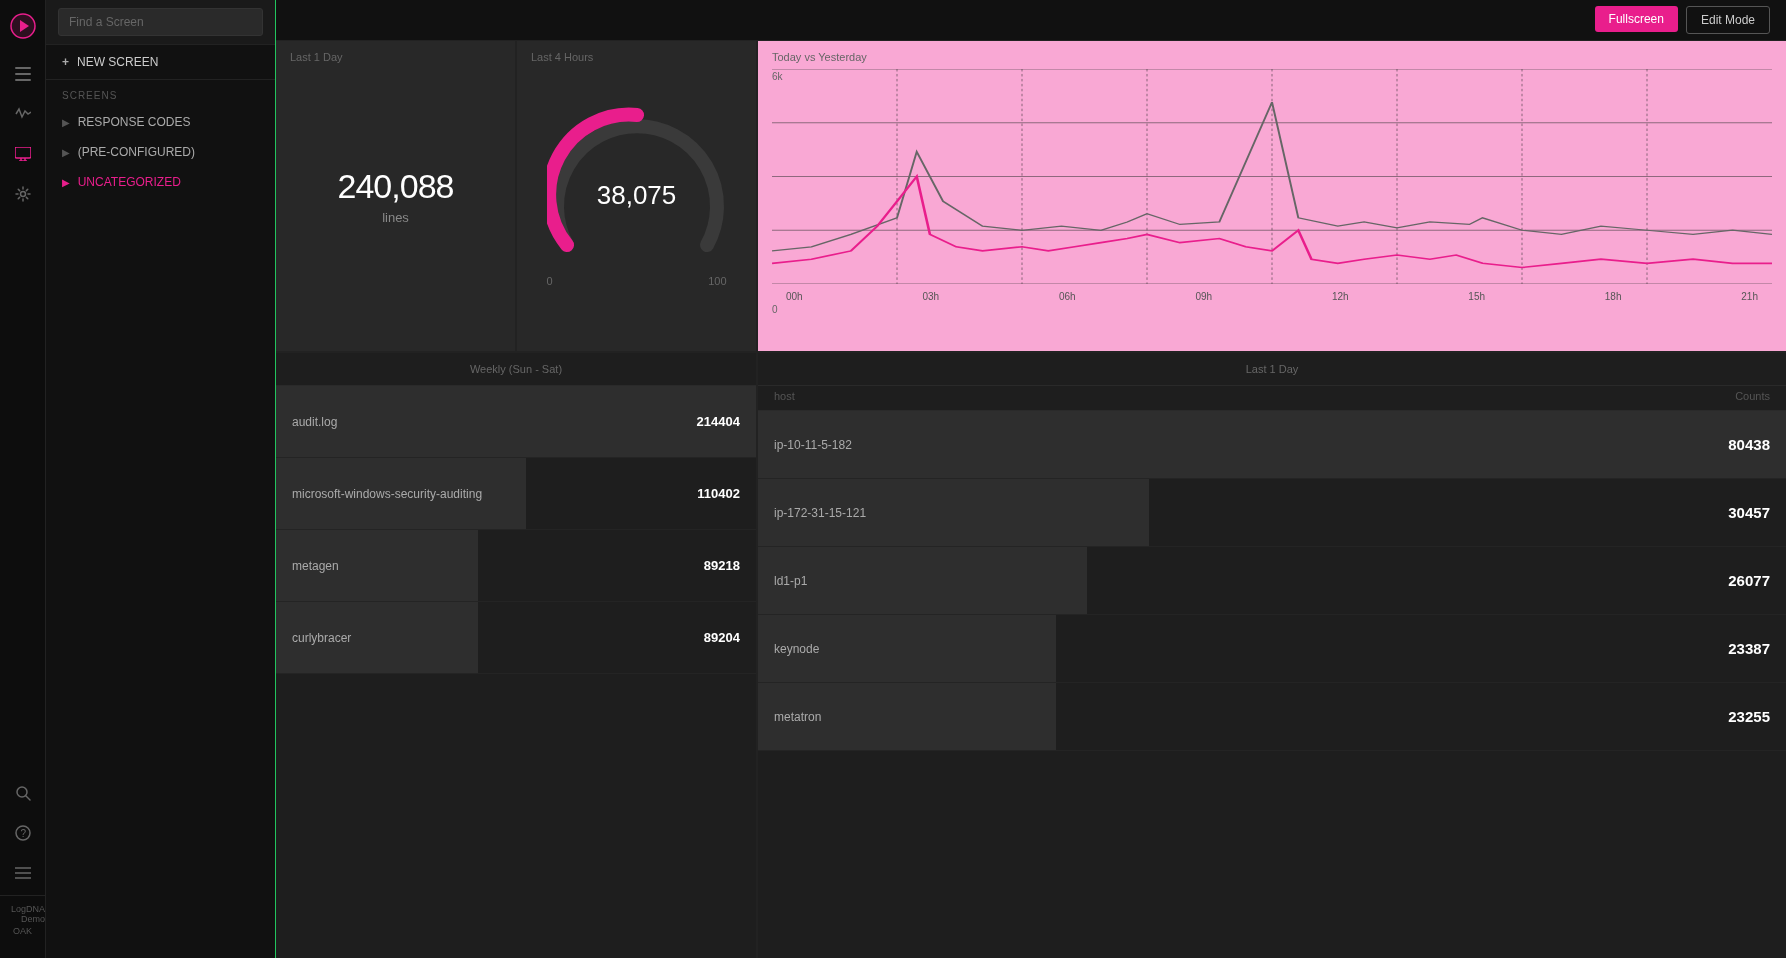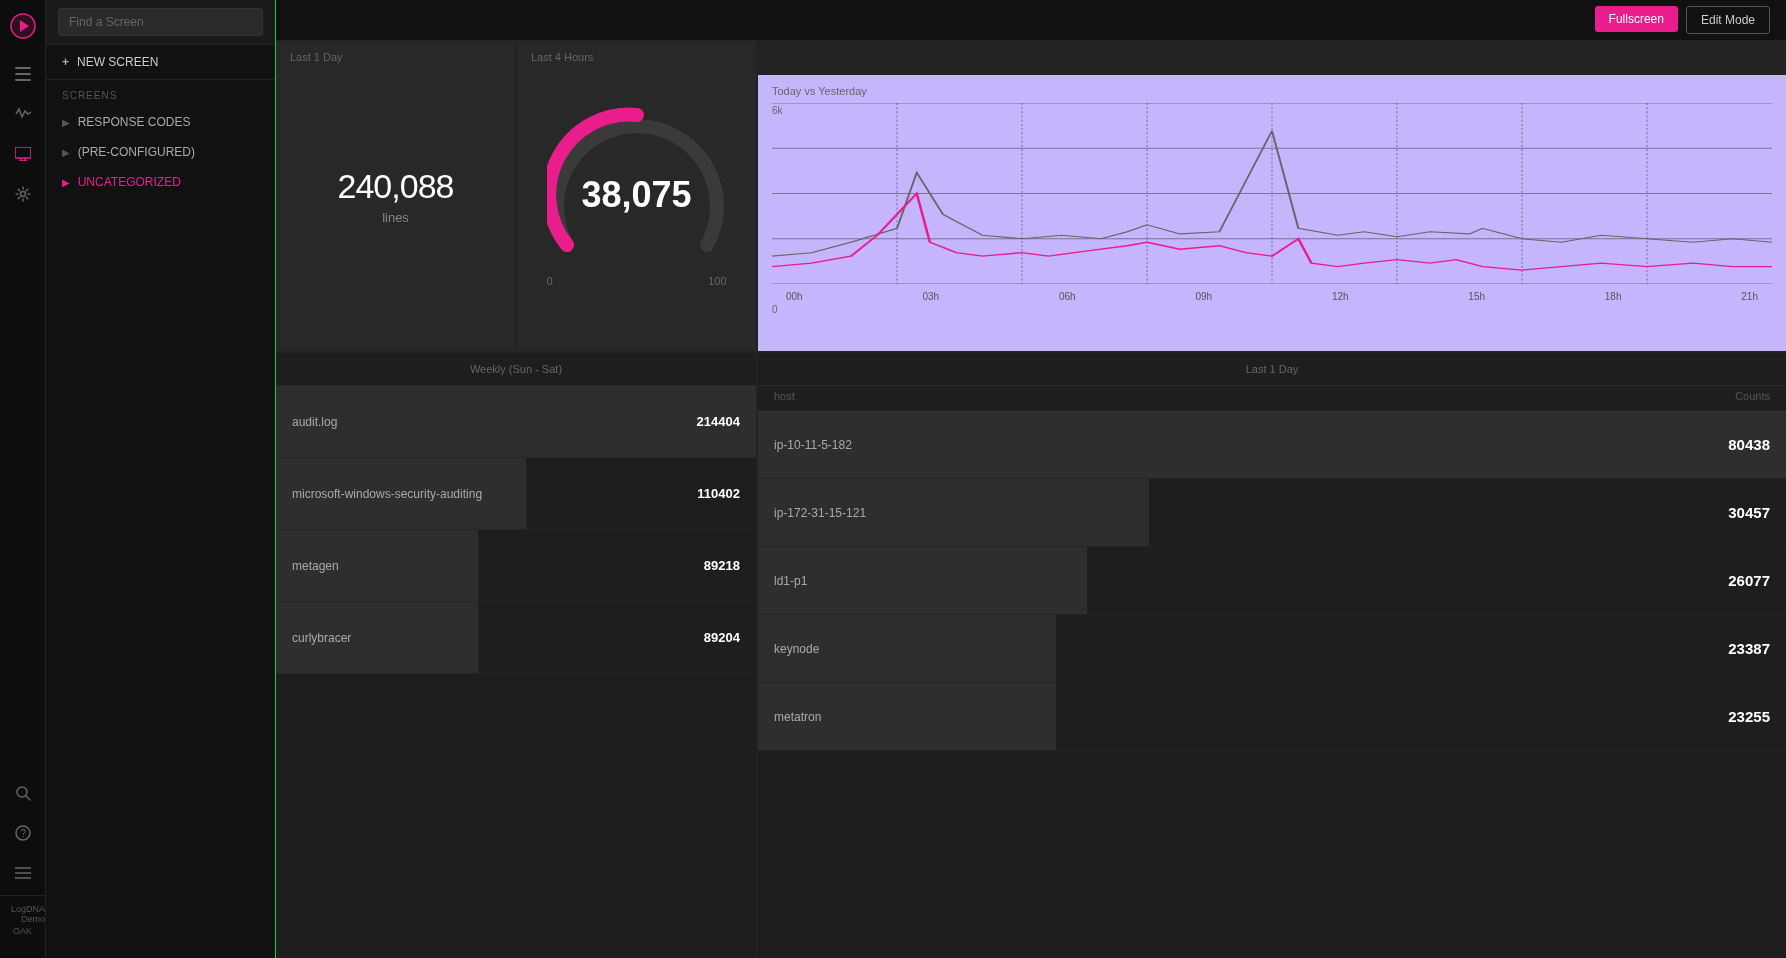--- a/index.html
+++ b/index.html
@@ -191,39 +191,38 @@
       justify-content: center;
       position: relative;
     }
     .gauge-container { position: relative; width: 180px; height: 180px; }
     .gauge-svg { width: 180px; height: 180px; }
     .gauge-value {
       position: absolute;
       top: 50%;
       left: 50%;
       transform: translate(-50%, -50%);
-      font-size: 36px;
-      font-weight: 700;
+      font-size: 26px;
+      font-weight: 400;
       color: #fff;
       white-space: nowrap;
     }
     .gauge-axis {
       display: flex;
       justify-content: space-between;
       width: 180px;
       margin-top: -10px;
     }
     .gauge-axis span { font-size: 11px; color: #666; }
 
     
     .chart-panel {
-      background: #c4b5fd;
+      background: #f9a8d4;
       position: relative;
       padding: 10px 14px 30px;
-      margin-top: 34px;
     }
     .chart-title { font-size: 11px; color: #666; margin-bottom: 6px; }
     .chart-y-label {
       position: absolute;
       top: 30px;
       left: 14px;
       font-size: 10px;
       color: #666;
     }
     .chart-y-label-0 {

